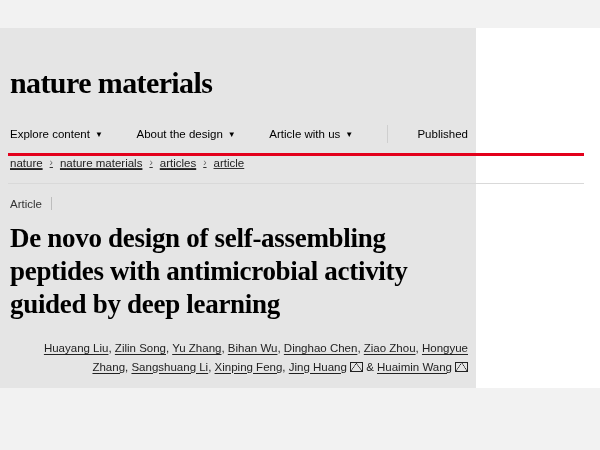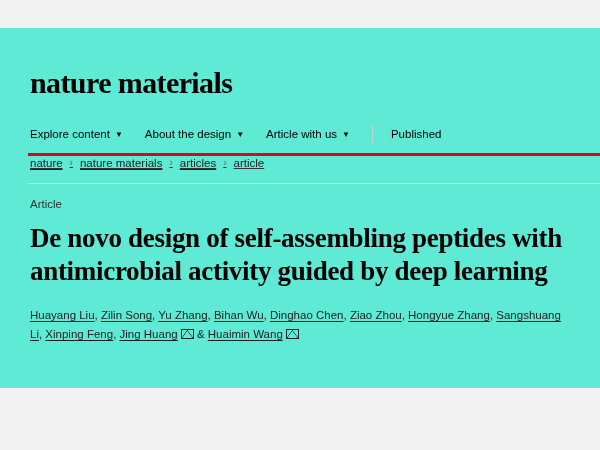--- a/index.html
+++ b/index.html
@@ -35,25 +35,25 @@
     bottom: 0;
     left: 0;
     width: 600px;
     height: 62px;
     background: #f2f2f2;
   }
   .content {
     position: absolute;
     top: 28px;
     left: 0;
-    width: 600px;
+    width: 476px;
     height: 360px;
-    background: #5eead4;
+    background: #e5e5e5;
     box-sizing: border-box;
-    padding: 0 28px;
+    padding: 0 8px;
   }
   .masthead {
     padding-top: 40px;
     padding-left: 2px;
   }
   .masthead-title {
     font-family: "Liberation Serif", serif;
     font-size: 30px;
     font-weight: 700;
     letter-spacing: -0.6px;
@@ -61,20 +61,21 @@
     line-height: 1;
   }
   .navbar {
     margin-top: 21px;
     padding-left: 2px;
     display: flex;
     align-items: center;
     height: 30px;
     font-size: 11.5px;
     color: #000000;
+    justify-content: space-between;
   }
   .nav-item {
     display: flex;
     align-items: center;
     margin-right: 22px;
     white-space: nowrap;
     cursor: pointer;
   }
   .nav-item .caret {
     margin-left: 5px;
@@ -152,20 +153,21 @@
     letter-spacing: -0.3px;
     max-width: 540px;
   }
   .authors {
     margin-top: 13px;
     padding-left: 2px;
     font-size: 11.5px;
     line-height: 1.65;
     color: #222222;
     max-width: 580px;
+    text-align: right;
   }
   .authors a {
     color: #222222;
     text-decoration: underline;
     text-underline-offset: 2px;
     cursor: pointer;
   }
   .envelope {
     display: inline-block;
     width: 11px;

